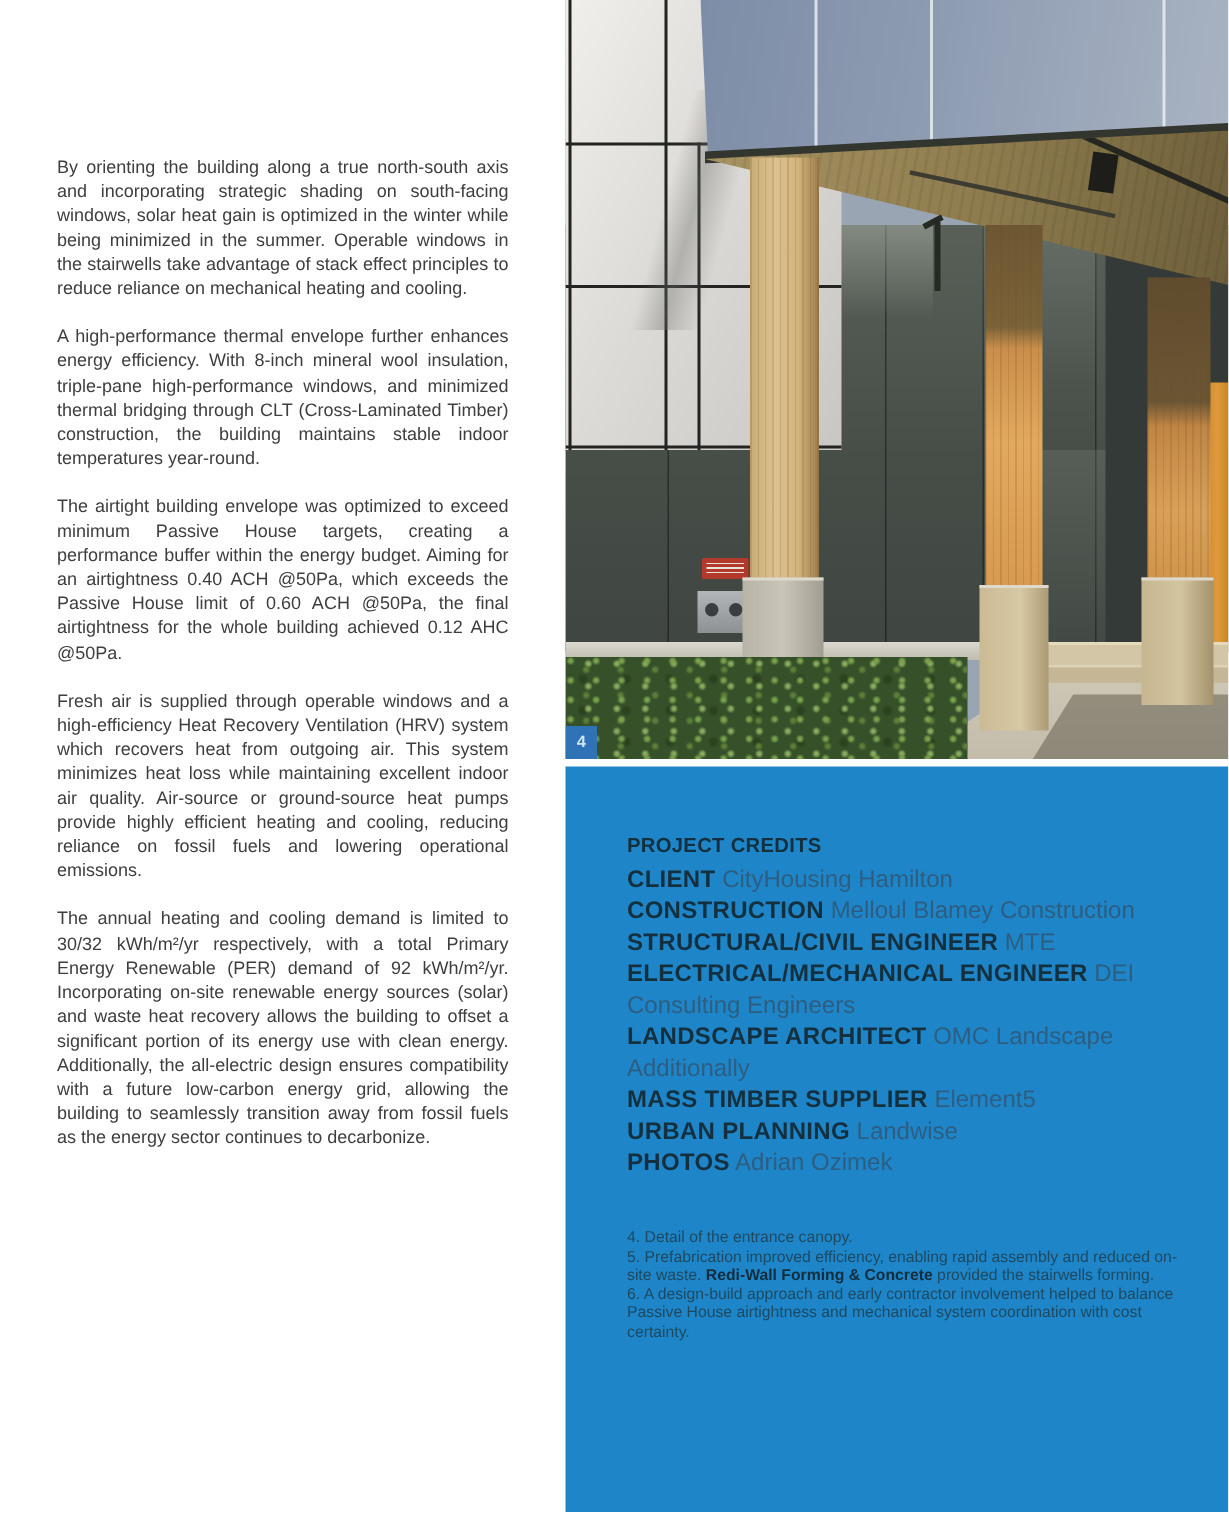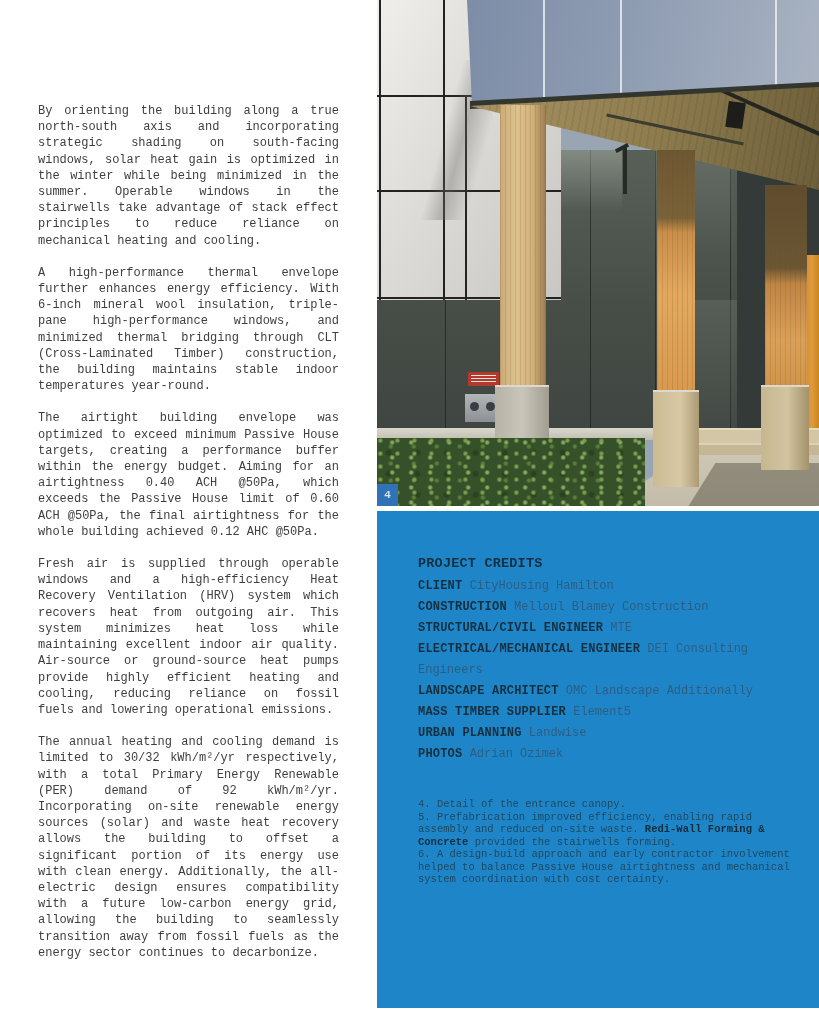--- a/index.html
+++ b/index.html
@@ -1,19 +1,19 @@
 <!DOCTYPE html>
 <html><head>
 <meta charset="utf-8">
 <style>
   html,body{margin:0;padding:0;background:#ffffff;}
   .page{
     position:relative;width:819px;height:1024px;margin:0 auto;
     background:#ffffff;overflow:hidden;
-    font-family:Liberation Mono, monospace;
+    font-family:Liberation Sans, sans-serif;
   }
   
   .article{
     position:absolute;left:38px;top:103px;width:301px;
     font-size:12px;line-height:16.2px;color:#3e3e3e;
     text-align:justify;
   }
   .article p{margin:0 0 16px 0;}
   
   .photo{position:absolute;left:377px;top:0;width:442px;height:506px;overflow:hidden;background:#9aa5b4;}
@@ -94,35 +94,35 @@
       radial-gradient(circle at 40% 70%,#2c421f 2px,rgba(0,0,0,0) 4px);
     background-size:17px 13px,23px 17px,19px 15px,29px 21px;}
   .photo-badge{left:0;top:484px;width:21px;height:22px;z-index:12;background:#2f72b5;
     color:#cfe4f4;font-size:11px;font-weight:bold;line-height:22px;text-align:center;}
   
   .credits-box{
     position:absolute;left:377px;top:511px;width:442px;height:497px;
     background:#1e86c8;box-sizing:border-box;padding:42px 26px 0 41px;
   }
   .credits-title{font-size:13.5px;font-weight:bold;color:#14303f;letter-spacing:.2px;line-height:21px;margin-bottom:2px;}
-  .credit-row{font-size:12px;line-height:21px;}
+  .credit-row{font-size:16px;line-height:21px;}
   .credit-label{font-weight:bold;color:#14303f;letter-spacing:.2px;}
   .credit-value{color:#2d5e82;}
   .captions{margin-top:33px;font-size:10.5px;line-height:12.5px;color:#1d4962;width:382px;}
   .caption-item{margin:0;}
   .caption-bold{font-weight:bold;color:#122e3e;}
 </style>
 </head>
 <body>
 
 <div class="page">
 
   <div class="article">
     <p>By orienting the building along a true north-south axis and incorporating strategic shading on south-facing windows, solar heat gain is optimized in the winter while being minimized in the summer. Operable windows in the stairwells take advantage of stack effect principles to reduce reliance on mechanical heating and cooling.</p>
-    <p>A high-performance thermal envelope further enhances energy efficiency. With 6-inch mineral wool insulation, triple-pane high-performance windows, and minimized thermal bridging through CLT (Cross-Laminated Timber) construction, the building maintains stable indoor temperatures year-round.</p>
+    <p>A high-performance thermal envelope further enhances energy efficiency. With 8-inch mineral wool insulation, triple-pane high-performance windows, and minimized thermal bridging through CLT (Cross-Laminated Timber) construction, the building maintains stable indoor temperatures year-round.</p>
     <p>The airtight building envelope was optimized to exceed minimum Passive House targets, creating a performance buffer within the energy budget. Aiming for an airtightness 0.40 ACH @50Pa, which exceeds the Passive House limit of 0.60 ACH @50Pa, the final airtightness for the whole building achieved 0.12 AHC @50Pa.</p>
     <p>Fresh air is supplied through operable windows and a high-efficiency Heat Recovery Ventilation (HRV) system which recovers heat from outgoing air. This system minimizes heat loss while maintaining excellent indoor air quality. Air-source or ground-source heat pumps provide highly efficient heating and cooling, reducing reliance on fossil fuels and lowering operational emissions.</p>
     <p>The annual heating and cooling demand is limited to 30/32 kWh/m²/yr respectively, with a total Primary Energy Renewable (PER) demand of 92 kWh/m²/yr. Incorporating on-site renewable energy sources (solar) and waste heat recovery allows the building to offset a significant portion of its energy use with clean energy. Additionally, the all-electric design ensures compatibility with a future low-carbon energy grid, allowing the building to seamlessly transition away from fossil fuels as the energy sector continues to decarbonize.</p>
   </div>
 
   <div class="photo">
     <div class="wall-dark">
       <div class="wall-seam" style="left:68px"></div>
       <div class="wall-seam" style="left:145px"></div>
       <div class="wall-seam" style="left:213px"></div>

